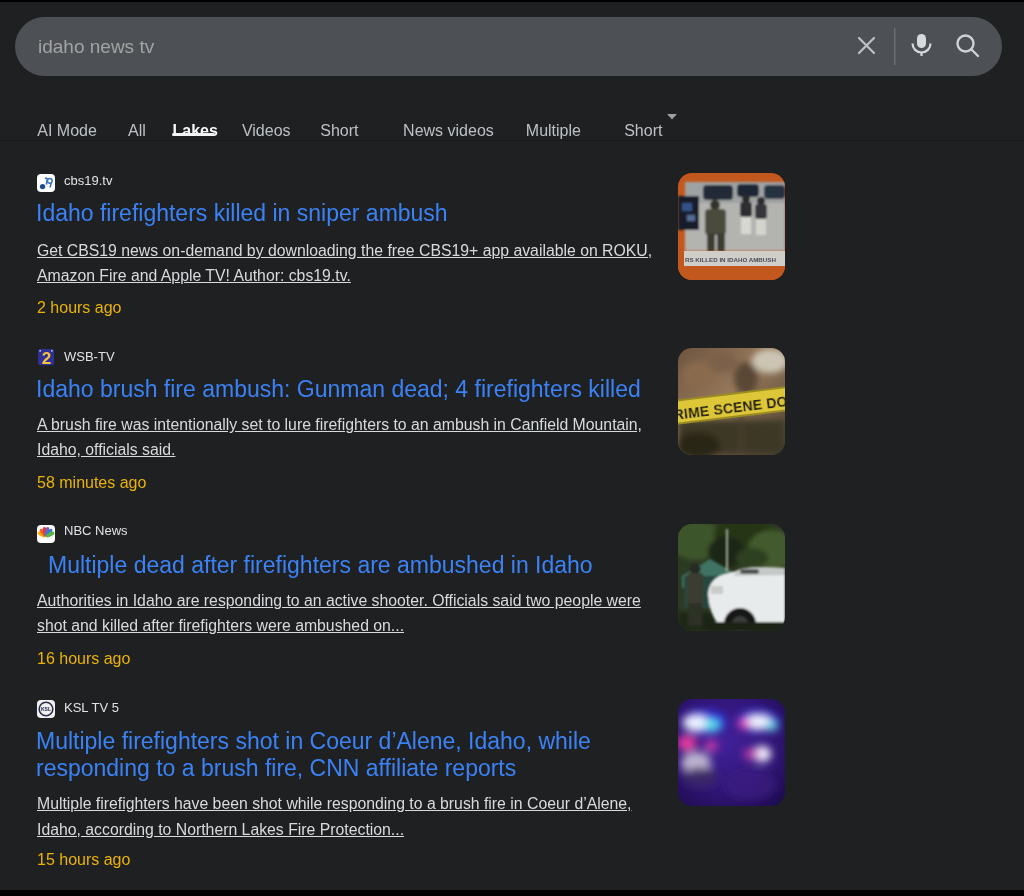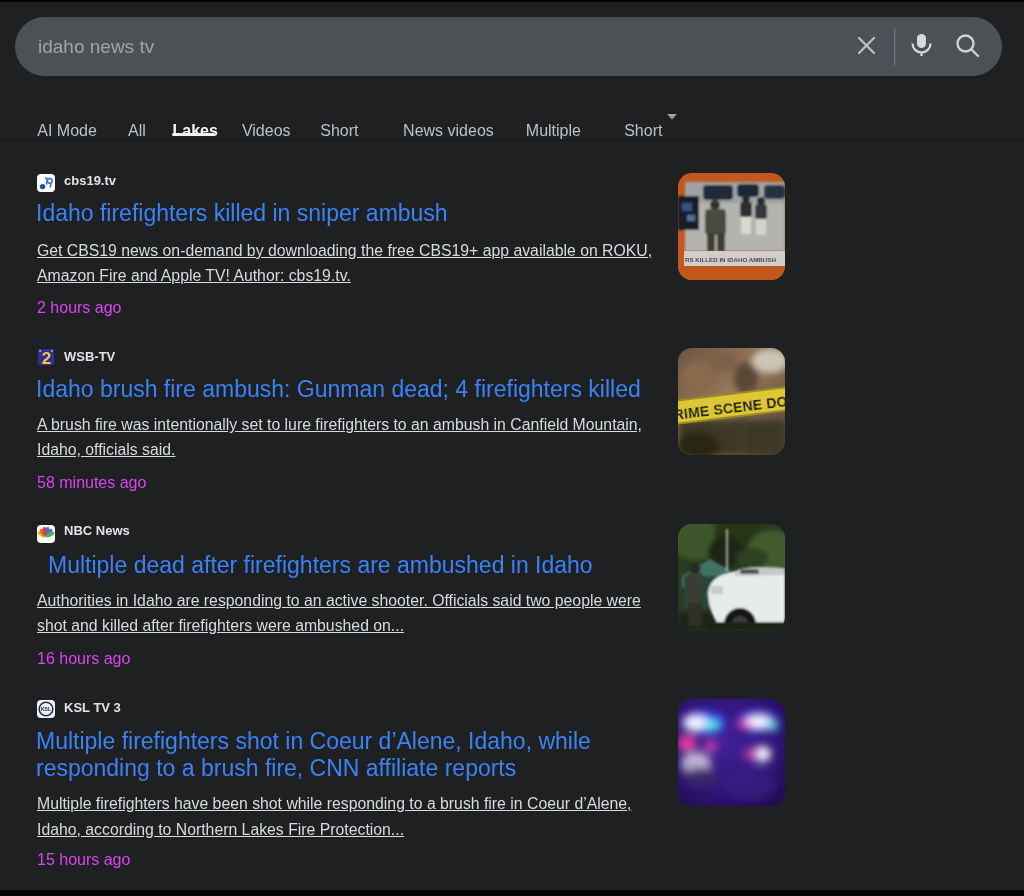--- a/index.html
+++ b/index.html
@@ -7,24 +7,24 @@
   body { font-family:"Liberation Sans", sans-serif; position:relative; will-change:transform; }
   .abs { position:absolute; }
   #topline { left:0; top:0; width:1024px; height:2px; background:#000; }
   #botline { left:0; top:890px; width:1024px; height:6px; background:#000; }
   #searchbar { left:15px; top:17px; width:987px; height:59px; background:#4d5156; border-radius:30px; }
   #query { left:38px; top:36px; font-size:19px; color:#a3a3a3; line-height:21px; }
   #hdrline { left:0; top:140px; width:1024px; height:1px; background:#18191b; }
   .tab { position:absolute; font-size:16px; color:#bdc1c6; line-height:20px; top:121px; }
   #newstab { color:#f8f9fa; font-weight:bold; }
   #underline { left:172px; top:132.5px; width:42.5px; height:3.5px; background:#f1f3f4; border-radius:2px; }
-  .src { font-size:13px; font-weight:bold; color:#e0e2e5; line-height:16px; }
+  .src { font-size:13px; font-weight:normal; color:#e0e2e5; line-height:16px; }
   .title { font-size:23px; color:#3b82f6; line-height:27.4px; }
   .desc { font-size:15.8px; color:#d8dbde; line-height:25.3px;text-decoration:underline; }
-  .time { font-size:16px; color:#d946ef; line-height:20px; }
+  .time { font-size:16px; color:#eab308; line-height:20px; }
   .fav { position:absolute; width:18px; height:18px; }
   .thumb { position:absolute; width:107px; height:107px; border-radius:14px; overflow:hidden; left:678px; }
 </style>
 </head>
 <body>
 <div class="abs" id="topline"></div>
 <div class="abs" id="searchbar"></div>
 <div class="abs" id="query">idaho news tv</div>
 <svg class="abs" style="left:850px;top:20px" width="140" height="52" viewBox="0 0 140 52" fill="none">
   <path d="M9 18 L24 33 M24 18 L9 33" stroke="#bdc1c6" stroke-width="2.2" stroke-linecap="round"></path>
@@ -194,21 +194,21 @@
   </g>
 </svg>
 </div>
 
 <svg class="fav" style="left:37px;top:700.3px" viewBox="0 0 18 18">
   <rect width="18" height="18" rx="4" fill="#f2f2f4"></rect>
   <circle cx="9" cy="9" r="6.8" fill="none" stroke="#26304c" stroke-width="1.6"></circle>
   <rect x="3.5" y="7" width="11" height="4.4" fill="#e8e8ec"></rect>
   <text x="9" y="11.3" text-anchor="middle" font-family="Liberation Sans" font-size="5" font-weight="bold" fill="#26304c">KSL</text>
 </svg>
-<div class="abs src" style="left:64px;top:700px">KSL TV 3</div>
+<div class="abs src" style="left:64px;top:700px">KSL TV 5</div>
 <div class="abs title" style="left:36px;top:727.8px">Multiple firefighters shot in Coeur d’Alene, Idaho, while<br>responding to a brush fire, CNN affiliate reports</div>
 <div class="abs desc" style="left:37px;top:791.3px">Multiple firefighters have been shot while responding to a brush fire in Coeur d’Alene,<br>Idaho, according to Northern Lakes Fire Protection...</div>
 <div class="abs time" style="left:37px;top:849.9px">15 hours ago</div>
 <div class="thumb" style="top:699px">
 <svg width="107" height="107" viewBox="0 0 107 107">
   <defs>
     <radialGradient id="t4bg" cx="45%" cy="40%" r="75%">
       <stop offset="0" stop-color="#40209a"></stop>
           <stop offset=".6" stop-color="#311678"></stop>
           <stop offset="1" stop-color="#1e0c50"></stop>

